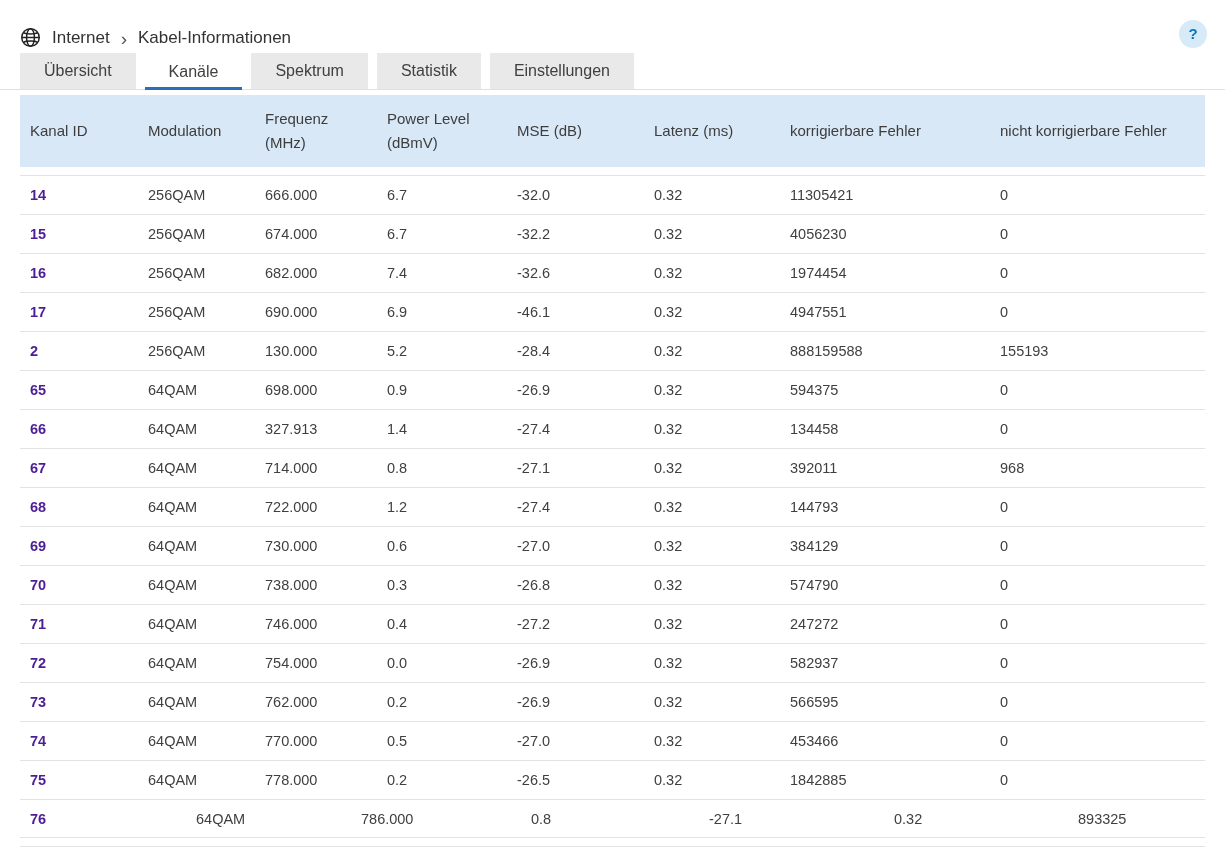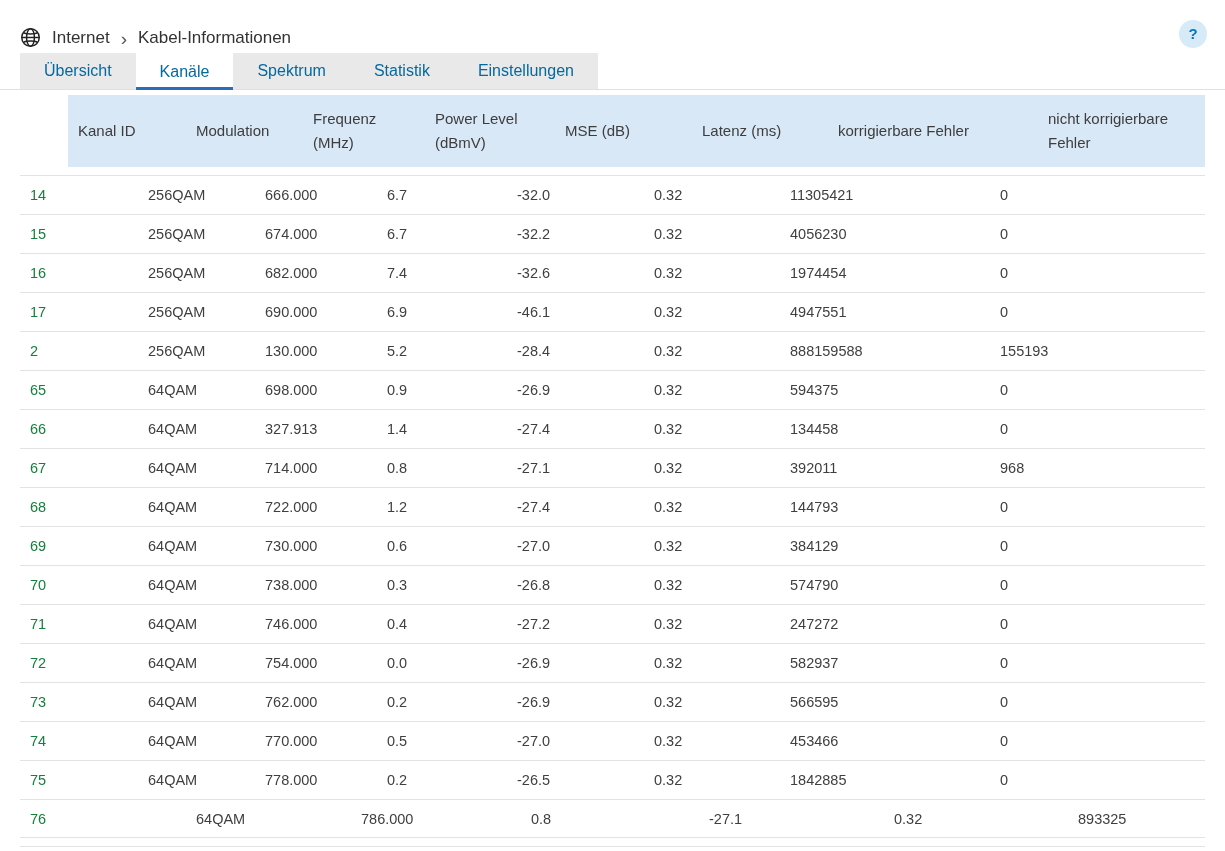--- a/index.html
+++ b/index.html
@@ -34,56 +34,55 @@
     font-family:"Liberation Sans", sans-serif;
     font-size:15px;font-weight:bold;cursor:pointer;line-height:28px;text-align:center;
   }
   
   .tabbar{
     display:flex;align-items:flex-end;
     padding:0 0 0 20px;height:42px;
     border-bottom:1px solid #e0e0e0;
   }
   .tab{
-    height:36px;padding:0 24px;
+    height:36px;margin-right:9px;padding:0 24px;
     background:var(--tab-bg);border:none;cursor:pointer;
     font-family:"Liberation Sans", sans-serif;
-    font-size:16px;color:#0369a1;line-height:36px;white-space:nowrap;text-align:right;
+    font-size:16px;color:#404040;line-height:36px;white-space:nowrap;text-align:right;
   }
   .tab.active{
     background:#fff;
     box-shadow:inset 0 -3px 0 var(--accent-blue);
     margin-bottom:-1px;height:37px;
   }
   
   .table-wrap{margin:5px 20px 0 20px;}
   .grid{
     display:grid;
     grid-template-columns:118px 117px 122px 130px 137px 136px 210px minmax(0,1fr);
   }
   .thead{
     background:var(--table-header-bg);
     min-height:72px;align-items:center;
     margin-bottom:8px;
-    margin-left:48px;
   }
   .hcell{
     padding:8px 10px;font-size:15px;color:#3d3d3d;
     white-space:pre-line;line-height:1.6;
   }
   .row{
     height:39px;align-items:center;
     border-top:1px solid var(--border);
   }
   .row:last-of-type{border-bottom:1px solid var(--border);gap:48px;}
   .cell{
     padding:0 10px;font-size:14.5px;color:#3f3f3f;
     white-space:nowrap;overflow:hidden;text-overflow:ellipsis;
   }
-  .cell.c0{font-weight:400;color:#15803d;}
+  .cell.c0{font-weight:700;color:#4c1d95;}
   .row-stub{border-top:1px solid var(--border);margin-top:8px;height:12px;}
 </style>
 </head>
 <body>
 
 <header class="topbar">
   <span class="globe">
     <svg width="21" height="21" viewBox="0 0 24 24" fill="none" stroke="#222" stroke-width="1.7">
       <circle cx="12" cy="12" r="10"></circle>
       <ellipse cx="12" cy="12" rx="4.5" ry="10"></ellipse>

